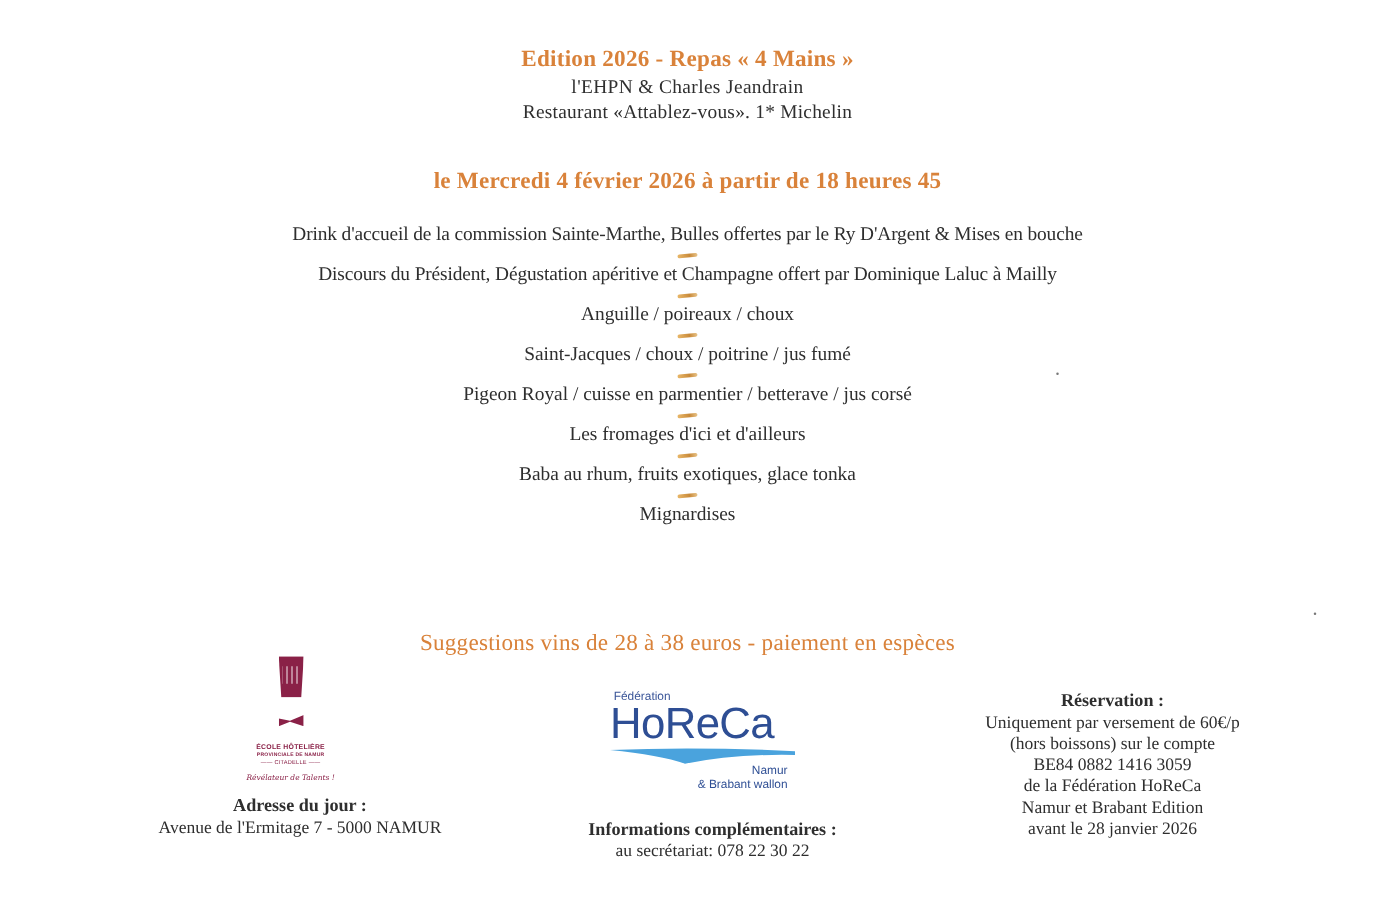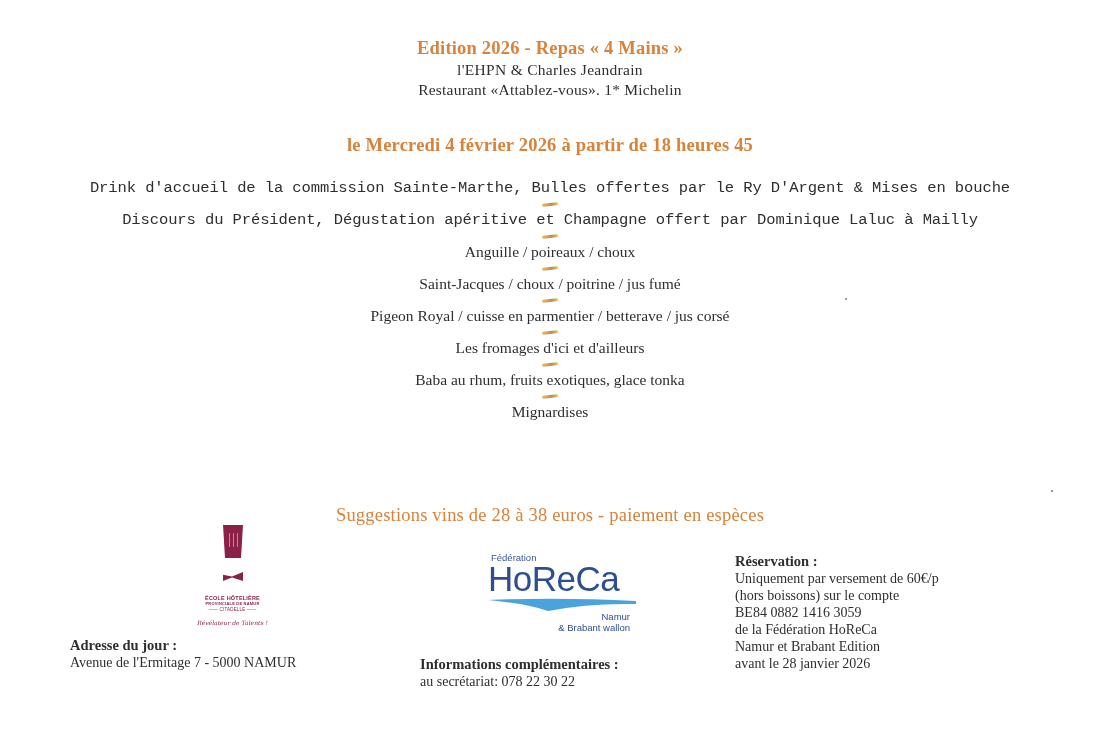--- a/index.html
+++ b/index.html
@@ -57,21 +57,21 @@
       text-align: center;
     }
     .menu-item {
       font-size: 15.5px;
       color: #2e2e2e;
       height: 20px;
       line-height: 20px;
       white-space: nowrap;
     }
     .menu-item.tight {
-      font-family: Liberation Mono, monospace;
+      font-family: Liberation Serif, serif;
       letter-spacing: -0.1px;
     }
     .sep {
       height: 12px;
       display: flex;
       justify-content: center;
       align-items: center;
     }
     .sep span {
       display: inline-block;
@@ -84,21 +84,21 @@
     .wine-line {
       top: 505px;
       font-size: 18.5px;
       color: #d9823a;
       font-weight: normal;
       letter-spacing: 0.2px;
     }
     
     .col {
       position: absolute;
-      text-align: left;
+      text-align: center;
       font-size: 14px;
       color: #2e2e2e;
       line-height: 17px;
     }
     .col .head {
       font-weight: bold;
       font-size: 14.5px;
     }
     .col-left { left: 70px; top: 637px; width: 340px; }
     .col-mid  { left: 420px; top: 656px; width: 300px; }

